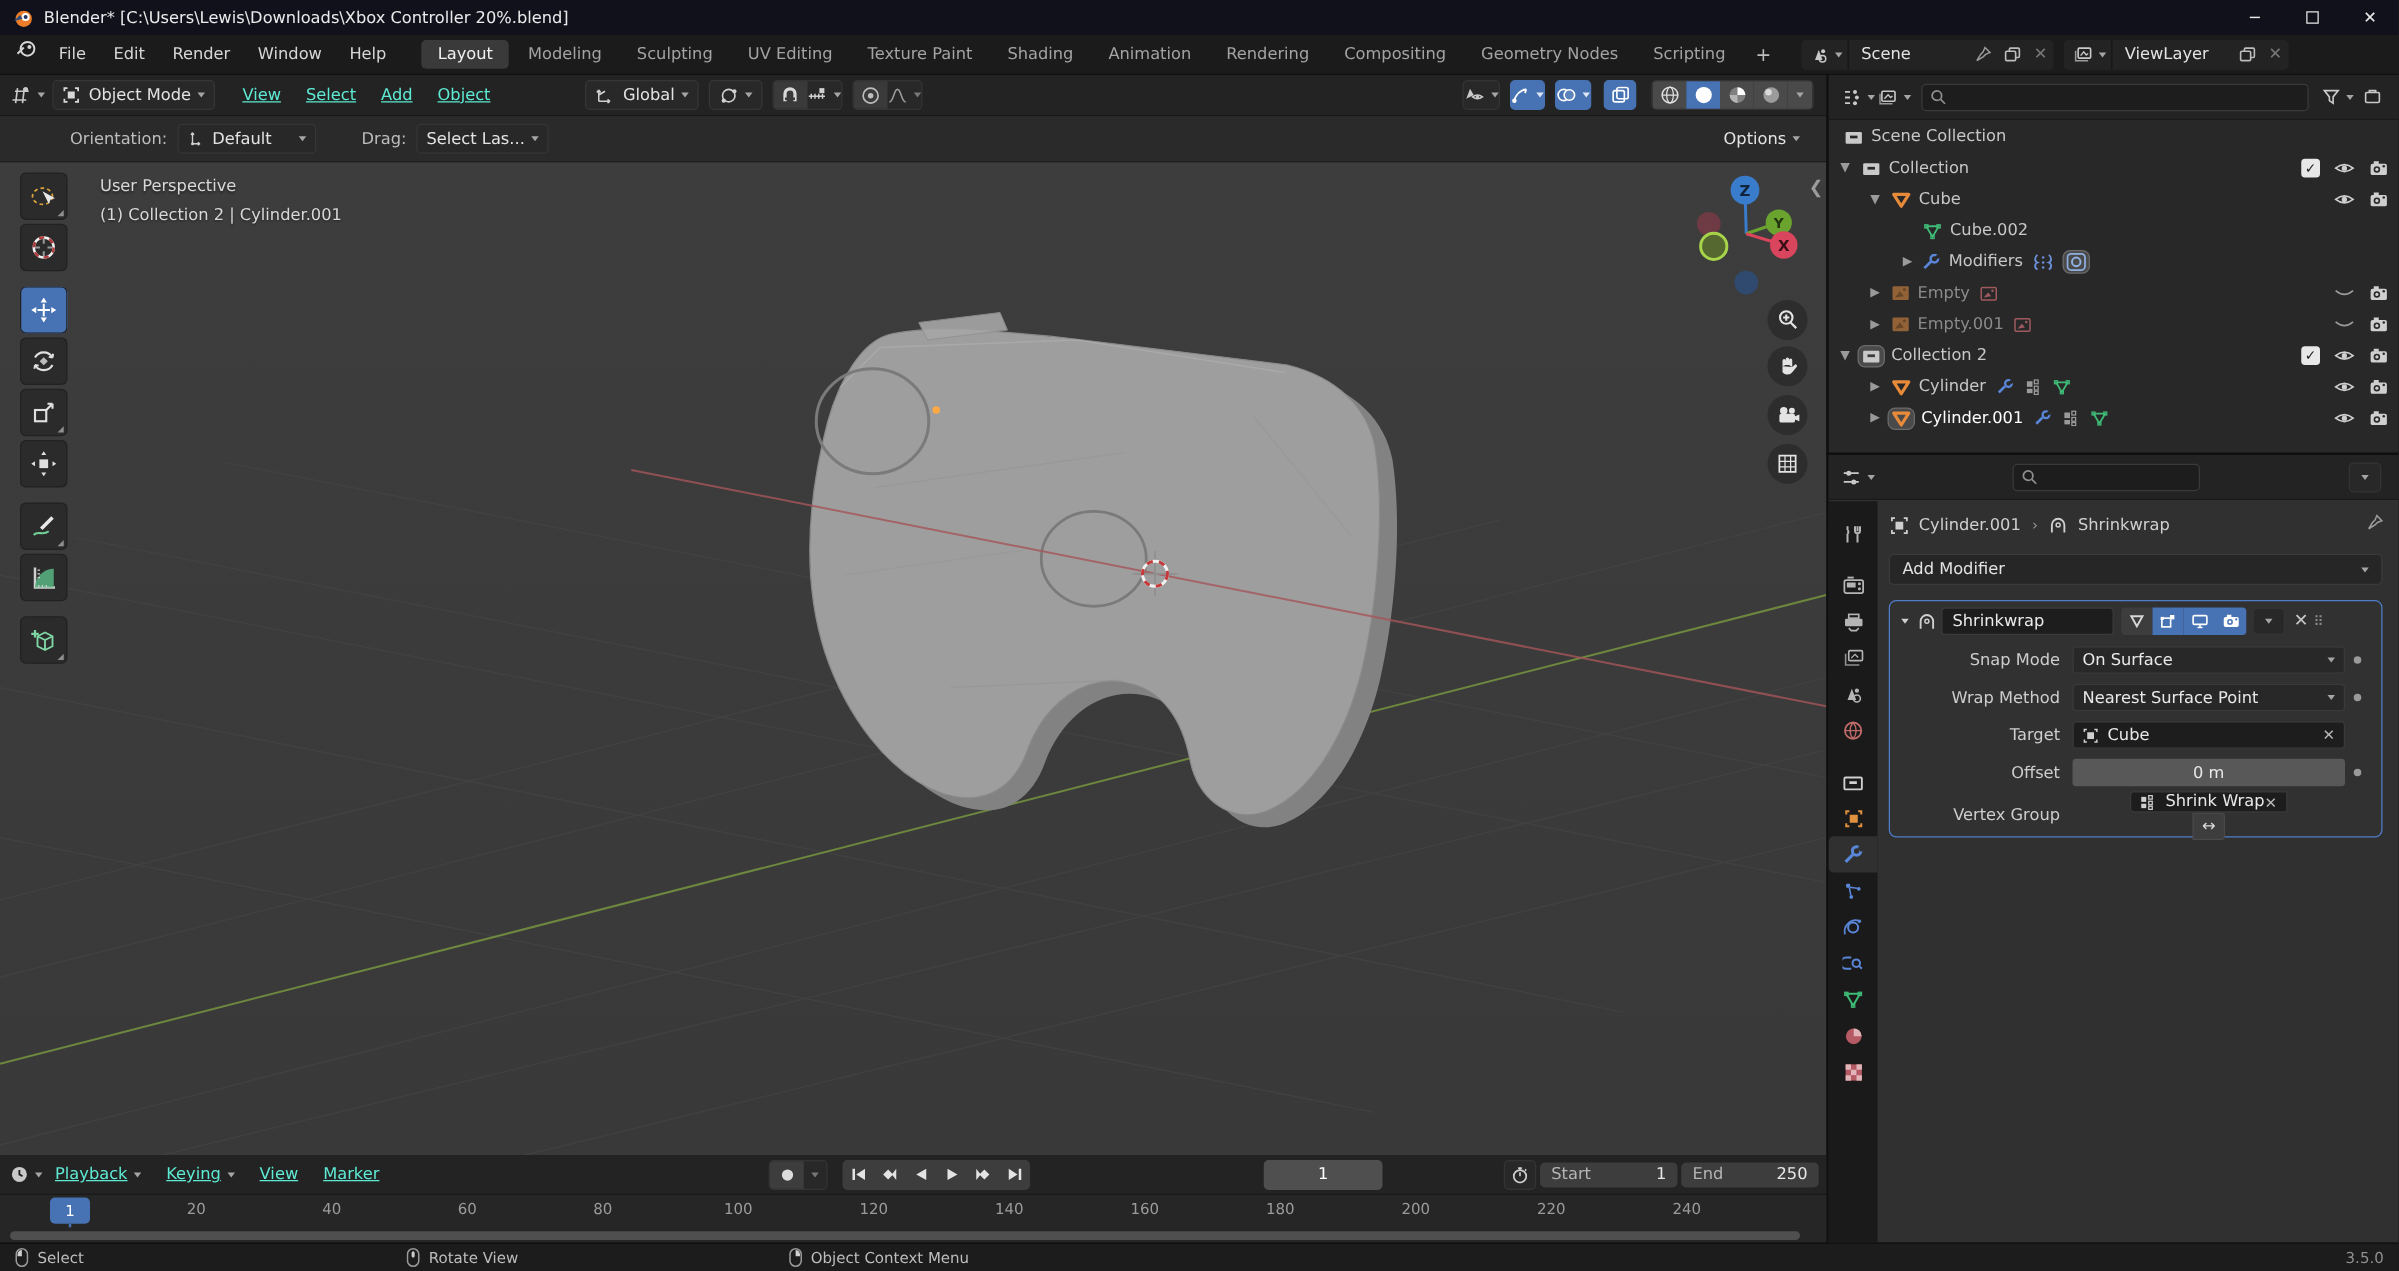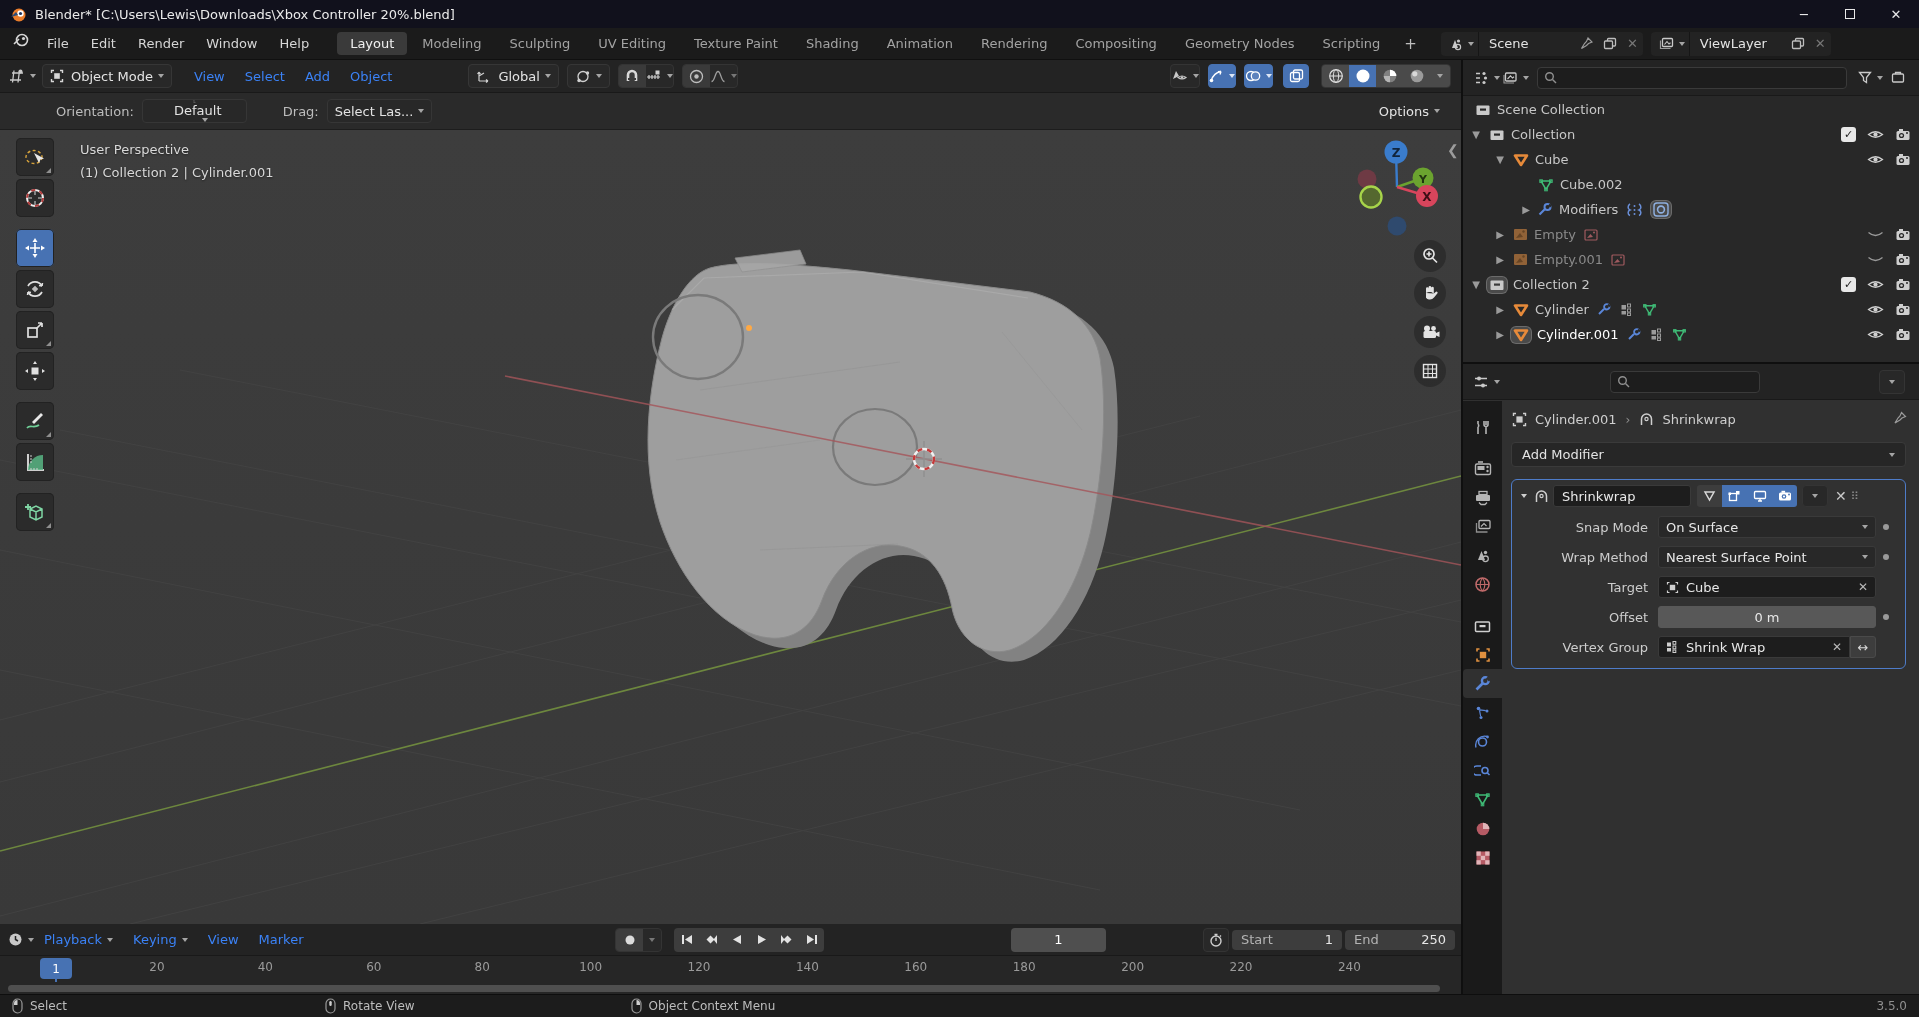--- a/index.html
+++ b/index.html
@@ -24,21 +24,21 @@
   .idblock .icobtn{display:flex;align-items:center;padding:0 4px 0 7px;border-right:1px solid #161616;height:24px;}
   .idblock .idname{padding:0 10px;color:#e3e3e3;min-width:96px;}
   .idblock .mini{color:#8f8f8f;padding:0 5px;display:flex;align-items:center;}
 
   .chev{width:0;height:0;border-left:3.5px solid transparent;border-right:3.5px solid transparent;border-top:4.5px solid #a5a5a5;display:inline-block;margin-left:5px;}
 
   
   .vph1{position:absolute;left:0;top:60px;width:1461px;height:33px;background:#232323;border-bottom:1px solid #191919;display:flex;align-items:center;}
   .vph2{position:absolute;left:0;top:93px;width:1461px;height:37px;background:#2a2a2a;border-bottom:1px solid #1d1d1d;display:flex;align-items:center;}
   .hdr-dd{display:flex;align-items:center;background:#282828;border:1px solid #363636;border-radius:4px;height:24px;padding:0 7px;color:#e3e3e3;}
-  .hdr-menu{padding:0 10px;color:#3b82f6;}
+  .hdr-menu{padding:0 10px;color:#5eead4;text-decoration:underline;}
   .ibtn{height:24px;min-width:26px;display:flex;align-items:center;justify-content:center;border-radius:4px;background:#282828;border:1px solid #343434;margin-left:2px;}
   .ibtn.on{background:#4772b3;border-color:#4772b3;}
   .ibtn.flat{background:transparent;border:none;}
   .grp{display:flex;align-items:center;background:#282828;border:1px solid #343434;border-radius:4px;height:24px;overflow:hidden;}
   .grp .seg{height:24px;display:flex;align-items:center;justify-content:center;min-width:27px;}
   .grp .seg.on{background:#4772b3;}
   .lbl{color:#bdbdbd;}
 
   
   .canvas{position:absolute;left:0;top:130px;width:1461px;height:794px;background:linear-gradient(#3d3d3d,#393939);overflow:hidden;}
@@ -82,21 +82,21 @@
   .modtoggles{display:flex;align-items:center;margin-left:6px;}
   .mtog{width:25px;height:22px;display:flex;align-items:center;justify-content:center;background:#3d3d3d;}
   .mtog.on{background:#4772b3;}
   .mtog:first-child{border-radius:3px 0 0 3px;}
   .modrow{display:grid;grid-template-columns:140px 218px 20px;align-items:center;height:30px;padding-left:6px;}
   .modrow .rlabel{text-align:right;padding-right:10px;color:#cdcdcd;}
   .field{height:22px;border-radius:3px;display:flex;align-items:center;padding:0 7px;color:#e8e8e8;background:#282828;border:1px solid #3a3a3a;position:relative;}
   .field .fx{margin-left:auto;color:#b9b9b9;font-size:12px;}
   .field.slider{background:#585858;border-color:#585858;justify-content:center;}
   .anim-dot{width:6px;height:6px;border-radius:3px;background:#9a9a9a;margin-left:7px;}
-  .vgrow{display:flex;align-items:center;}
+  .vgrow{display:flex;align-items:center;flex-direction:column;}
   .invbtn{width:26px;height:22px;background:#3d3d3d;border:1px solid #4a4a4a;border-radius:0 3px 3px 0;display:flex;align-items:center;justify-content:center;color:#d8d8d8;font-size:13px;}
 
   
   .timeline{position:absolute;left:0;top:924px;width:1461px;height:70px;background:#232323;}
   .tl-header{height:32px;display:flex;align-items:center;border-bottom:1px solid #191919;}
   .tl-ruler{position:absolute;left:0;top:32px;width:1461px;height:26px;background:#262626;overflow:hidden;}
   .rtick{position:absolute;top:4px;transform:translateX(-50%);color:#9a9a9a;font-size:12px;}
   .playhead{position:absolute;left:40px;top:2px;width:32px;height:21px;background:#4772b3;border-radius:4px;color:#fff;display:flex;align-items:center;justify-content:center;font-size:12px;}
   .playline{position:absolute;left:55px;top:23px;width:2px;height:12px;background:#4772b3;}
   .tl-scroll{position:absolute;left:0;top:58px;width:1461px;height:12px;background:#262626;}
@@ -333,21 +333,21 @@
         </span>
         <span class="seg" style="min-width:20px;background:#4a4a4a;">
           <span class="chev" style="margin-left:0;"></span>
         </span>
       </div>
     </div>
   </div>
 
   <div class="vph2">
     <span class="lbl" style="margin-left:56px;">Orientation:</span>
-    <span class="hdr-dd" style="margin-left:8px;min-width:105px;flex-direction:column;">
+    <span class="hdr-dd" style="margin-left:8px;min-width:105px;">
       <svg width="13" height="14" viewBox="0 0 13 14">
           <path d="M4 2 V11 M4 2 L2.8 4 M4 2 L5.2 4 M4 11 L10 11 M10 11 L8.2 9.8 M10 11 L8.2 12.2" stroke="#cfcfcf" fill="none" stroke-width="1.1"></path>
           <circle cx="4" cy="11" r="1.2" fill="#cfcfcf"></circle>
         </svg>
       <span style="margin-left:7px;">Default</span>
       <span class="chev" style="margin-left:22px;"></span>
     </span>
     <span class="lbl" style="margin-left:36px;">Drag:</span>
     <span class="hdr-dd" style="margin-left:8px;">
       <span>Select Las...</span>

